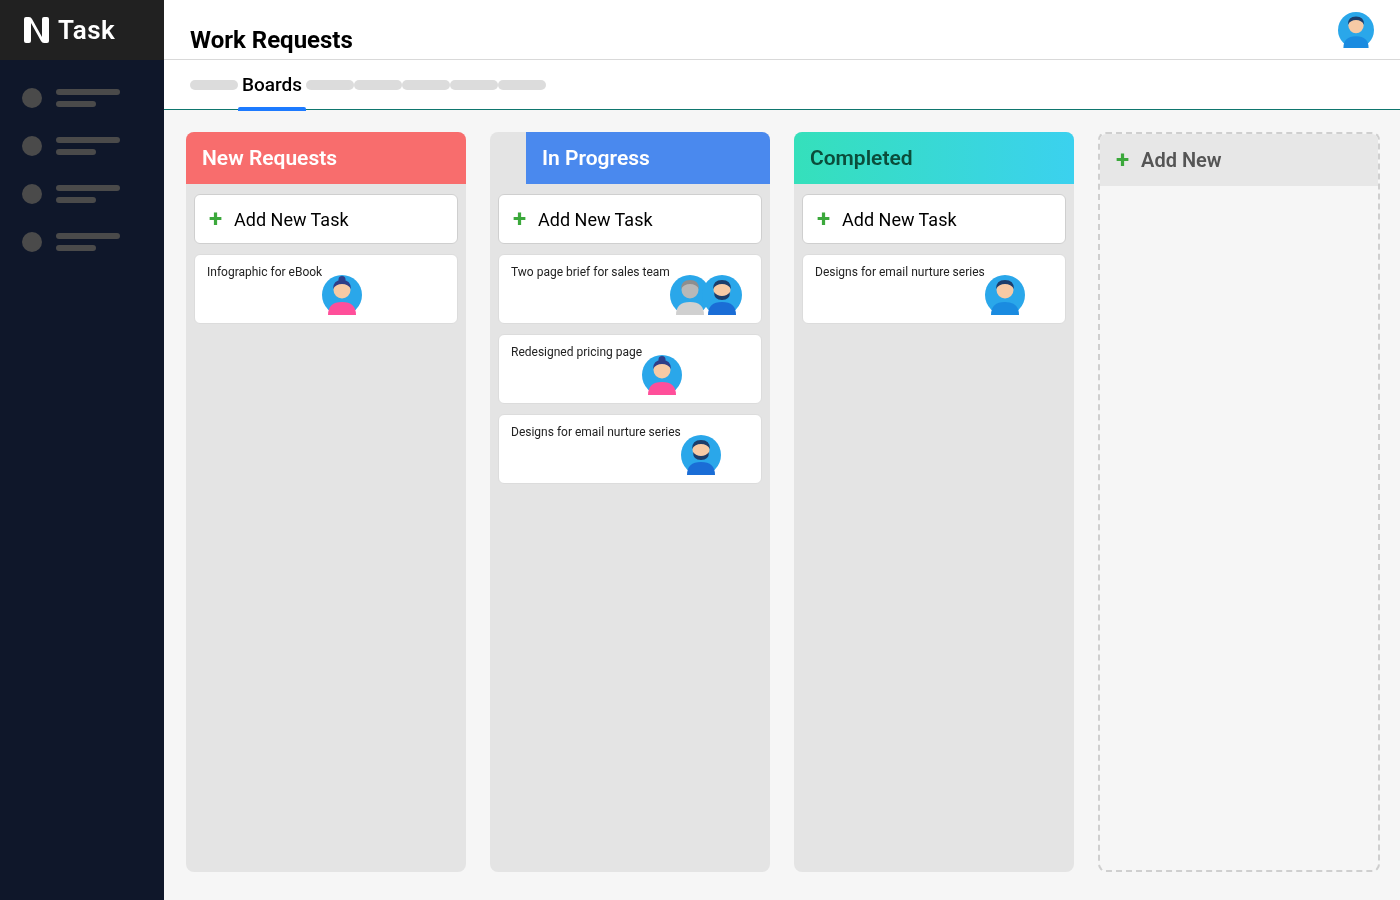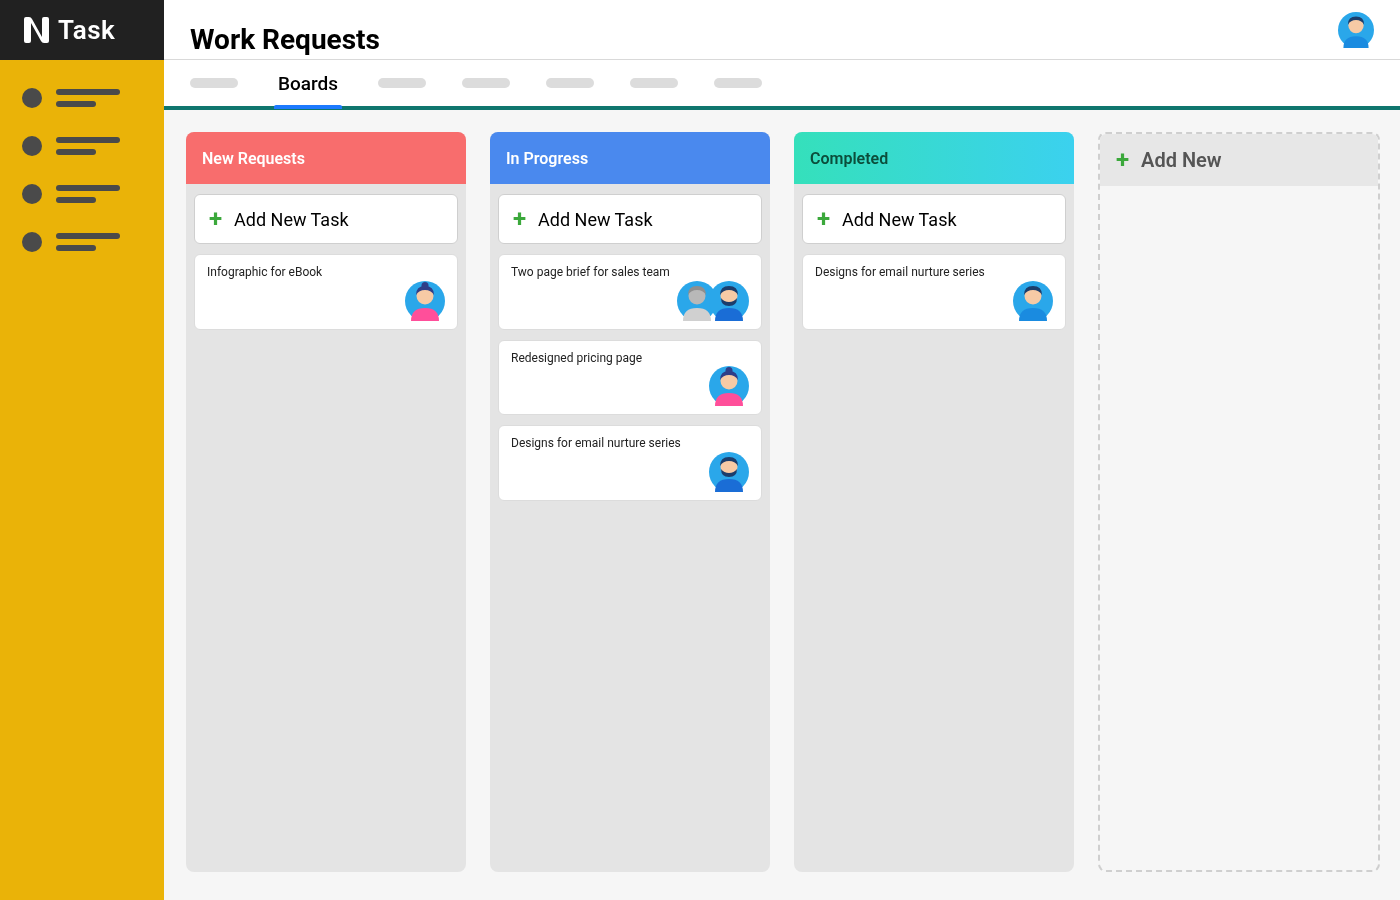--- a/index.html
+++ b/index.html
@@ -1,55 +1,55 @@
 <!DOCTYPE html>
 <html><head>
 <meta charset="utf-8">
 <style>
   * { box-sizing: border-box; margin: 0; padding: 0; }
   html, body { height: 100%; font-family: -apple-system, "Segoe UI", Roboto, Arial, sans-serif; }
   body { display: flex; background: #fff; width: 1400px; height: 900px; overflow: hidden; }
 
   
-  .sidebar { width: 164px; background: #eab308; color: #fff; display: flex; flex-direction: column; }
+  .sidebar { width: 164px; background: #0f172a; color: #fff; display: flex; flex-direction: column; }
   .brand { height: 60px; display: flex; align-items: center; gap: 6px; padding-left: 22px; background: #212121; }
   .brand-name { font-size: 26px; font-weight: 600; letter-spacing: .5px; }
   .brand svg { flex-shrink: 0; }
   .side-list { padding: 28px 22px; display: flex; flex-direction: column; gap: 28px; }
   .side-item { display: flex; align-items: center; gap: 14px; cursor: pointer; }
   .side-dot { width: 20px; height: 20px; border-radius: 50%; background: #4a4a4a; flex-shrink:0; }
   .side-lines { display:flex; flex-direction:column; gap:6px; }
   .side-line { height:6px; border-radius:3px; background:#4a4a4a; }
   .side-line.w1 { width:64px; } .side-line.w2 { width:40px; }
 
   
   .main { flex:1; display:flex; flex-direction:column; }
 
   .topbar { height:60px; border-bottom:1px solid #d9d9d9; display:flex; align-items:center; justify-content:space-between; padding:0 26px 0 26px; }
-  .page-title { font-size:28px; font-weight:700;margin-top:20px; }
+  .page-title { font-size:24px; font-weight:700;margin-top:20px; }
   .top-avatar { width:36px; height:36px; }
 
-  .tabstrip { height:50px; border-bottom:4px solid #0f766e; display:flex; align-items:center; gap:36px; padding-left:26px; }
+  .tabstrip { height:50px; border-bottom:1px solid #0f766e; display:flex; align-items:center; padding-left:26px; }
   .tab-ph { width:48px; height:10px; border-radius:5px; background:#dcdcdc; }
   .tab-active { position:relative; padding:0 4px 0 4px; height:50px; display:flex; align-items:center; }
   .tab-active span { font-size:19px; font-weight:500; }
   .tab-underline { position:absolute; left:0; right:0; bottom:-1px; height:4px; background:#1d7aff; border-radius:2px 2px 0 0; }
 
   .board-area { flex:1; background:#f6f6f6; padding:22px 20px 28px 22px; display:flex; gap:24px; overflow:hidden; }
   .column { width:280px; background:#e4e4e4; border-radius:8px; display:flex; flex-direction:column; overflow:hidden; }
-  .col-head { height:52px; display:flex; align-items:center; padding-left:16px; font-size:16px; font-weight:600; color:#fff; }
+  .col-head { height:52px; display:flex; align-items:center; padding-left:16px; font-size:21px; font-weight:600; color:#fff; }
   .col-head.red   { background:#f86d6d; }
-  .col-head.blue  { background:#4a89ee; }
+  .col-head.blue  { background:#4a89ee;margin-left:36px; }
   .col-head.green { background:linear-gradient(90deg,#35e0bb 0%,#3bd1ef 100%); color:#0b4d3b; }
   .col-body { padding:10px 8px 14px; display:flex; flex-direction:column; gap:10px; flex:1; }
 
   .add-task { background:#fff; border:1px solid #cfcfcf; border-radius:6px; height:50px; display:flex; align-items:center; gap:12px; padding-left:14px; cursor:pointer; font-size:18px; }
   .add-task .plus { color:#3ba83b; font-weight:700; font-size:24px; line-height:1; }
 
-  .card { background:#fff; border:1px solid #dcdcdc; border-radius:6px; padding:10px 12px 8px; font-size:12px; line-height:1.3; cursor:pointer; min-height:70px; display:flex; flex-direction:column; }
+  .card { background:#fff; border:1px solid #dcdcdc; border-radius:6px; padding:10px 12px 8px; font-size:12px; line-height:1.3; cursor:pointer; min-height:70px; display:flex; }
   .card-title { color:#222; }
   .card-foot { margin-top:auto; display:flex; justify-content:flex-end; gap:-8px; }
   .av { width:40px; height:40px; margin-left:-8px; }
   .av:first-child { margin-left:0; }
 
   
   .ghost-col { flex:1; max-width:302px; border:2px dashed #cfcfcf; border-radius:8px; background:#f6f6f6; display:flex; flex-direction:column; }
   .ghost-head{ height:52px; background:#e7e7e7; border-radius:6px 6px 0 0; display:flex; align-items:center; gap:12px; padding-left:16px; font-size:20px; font-weight:600; color:#555; cursor:pointer; }
   .ghost-head .plus { color:#3ba83b; font-size:24px; font-weight:700; }
 

